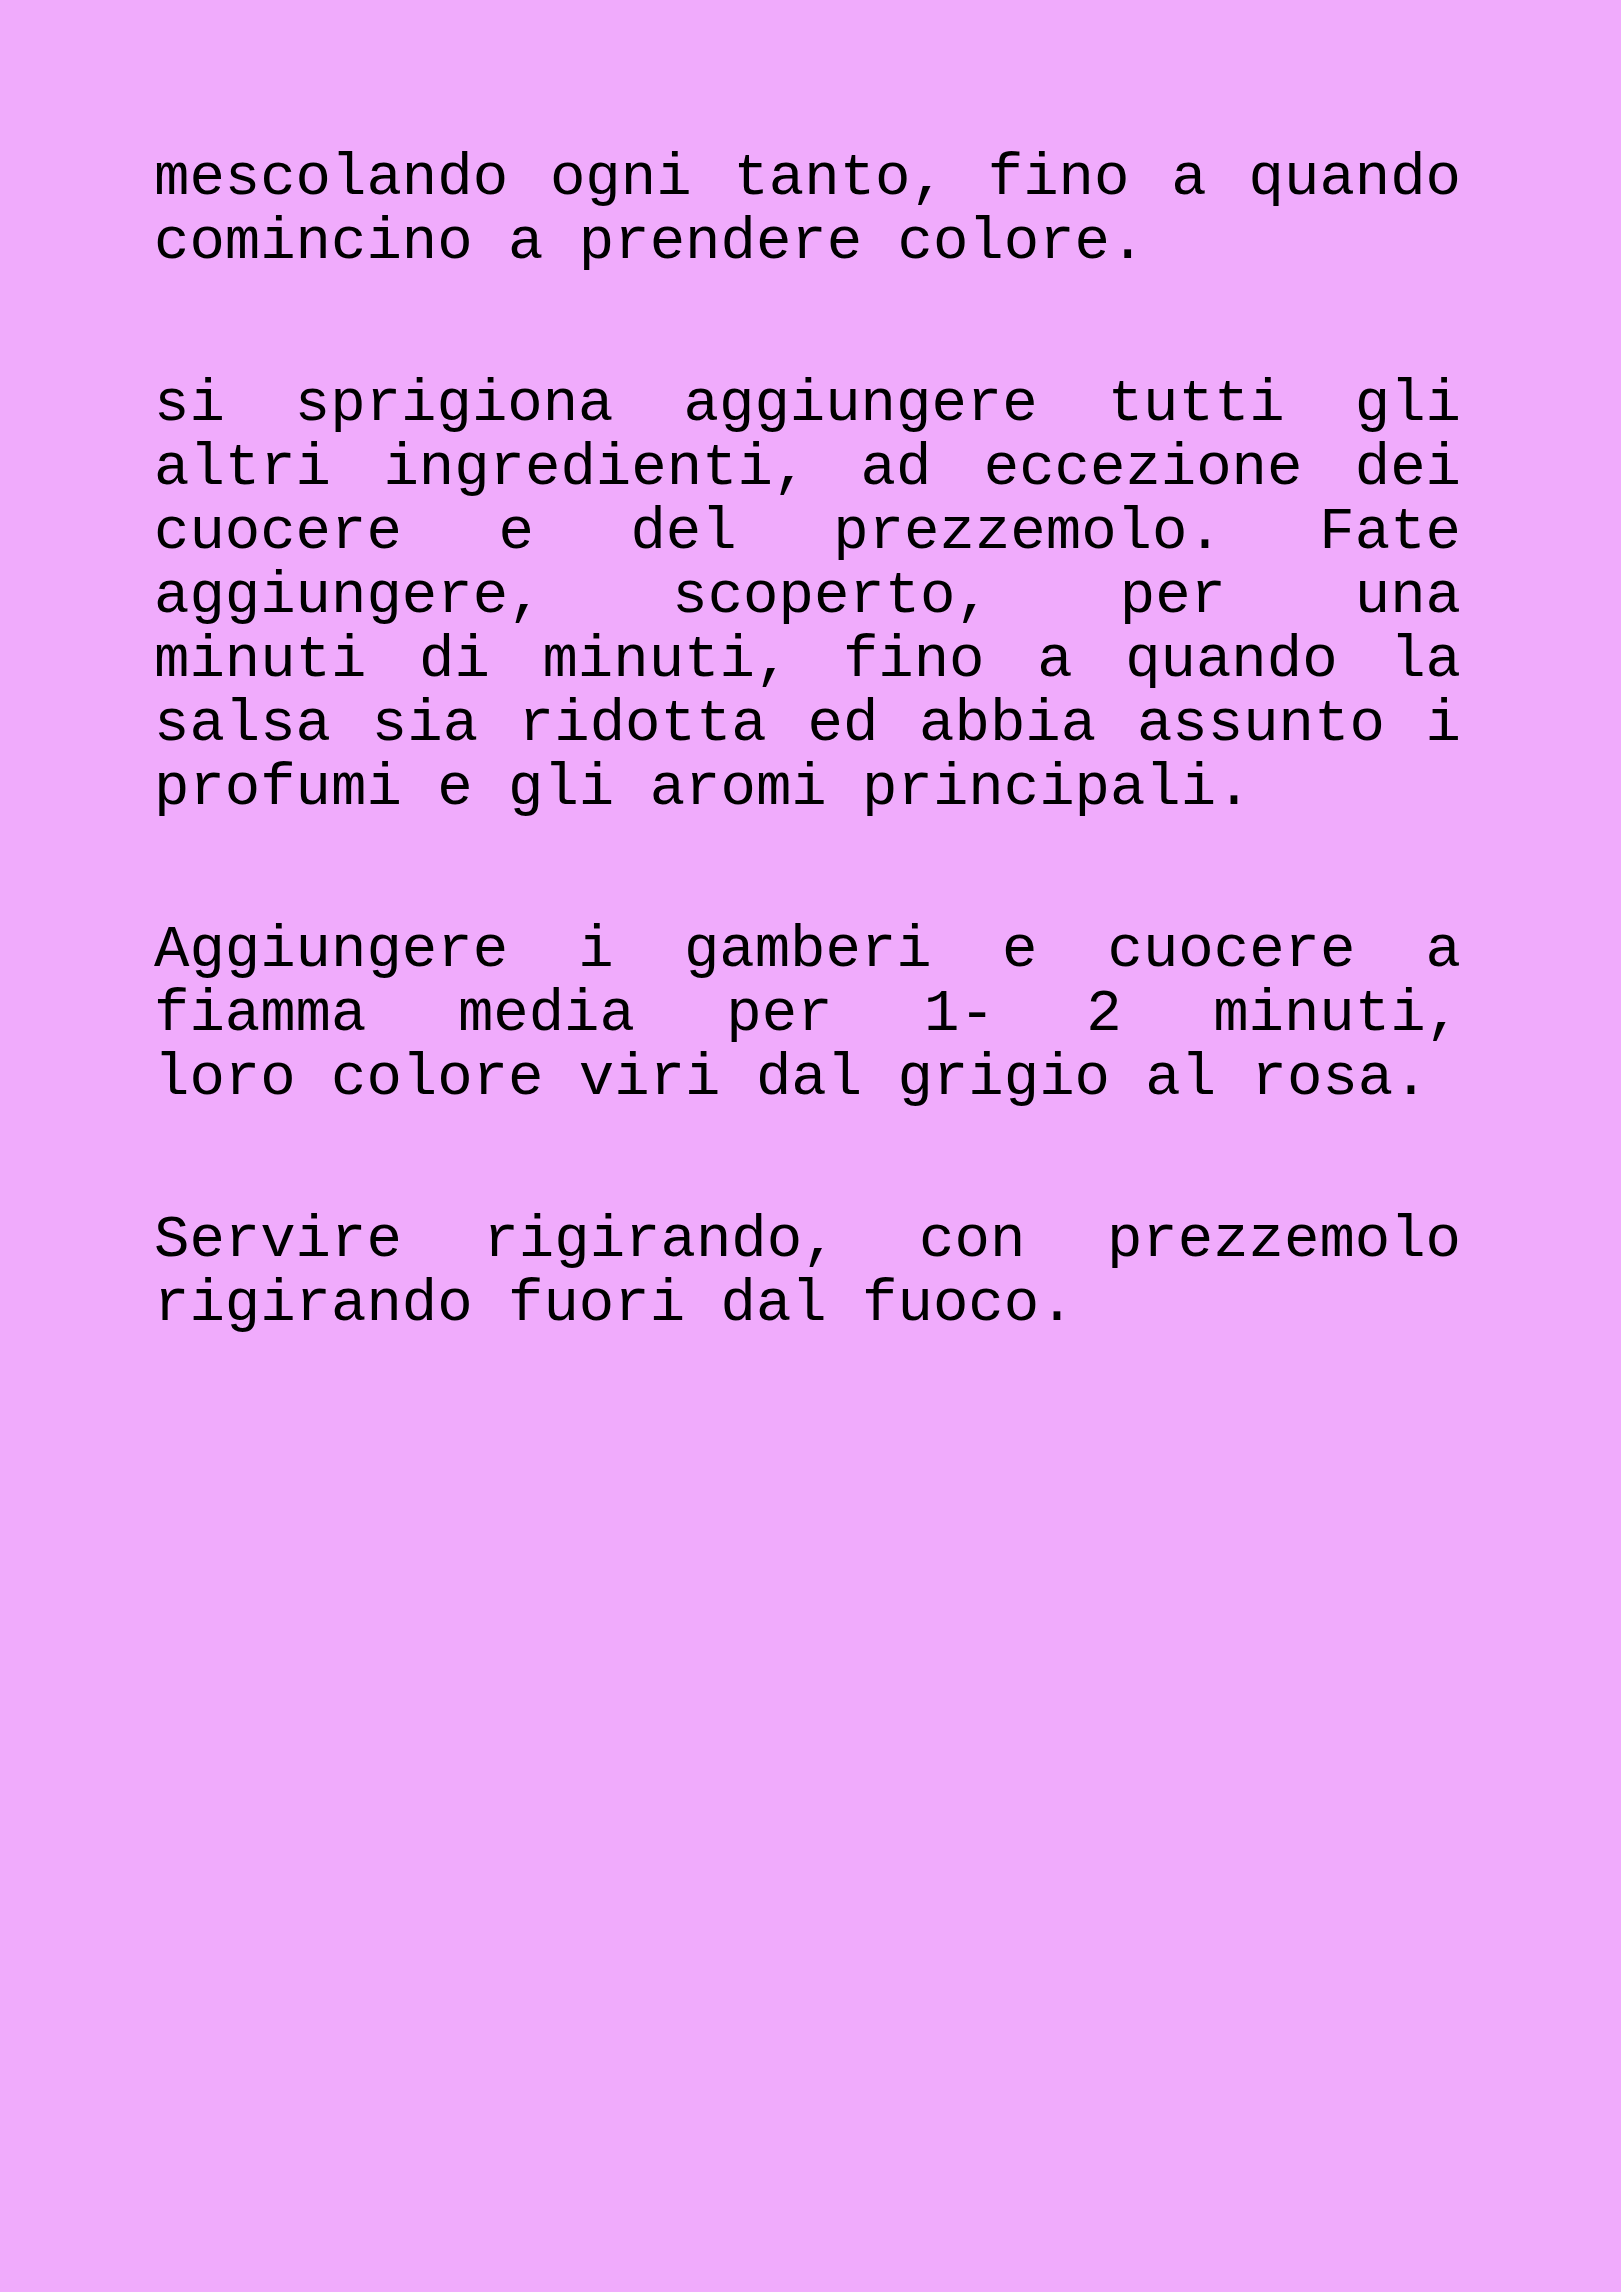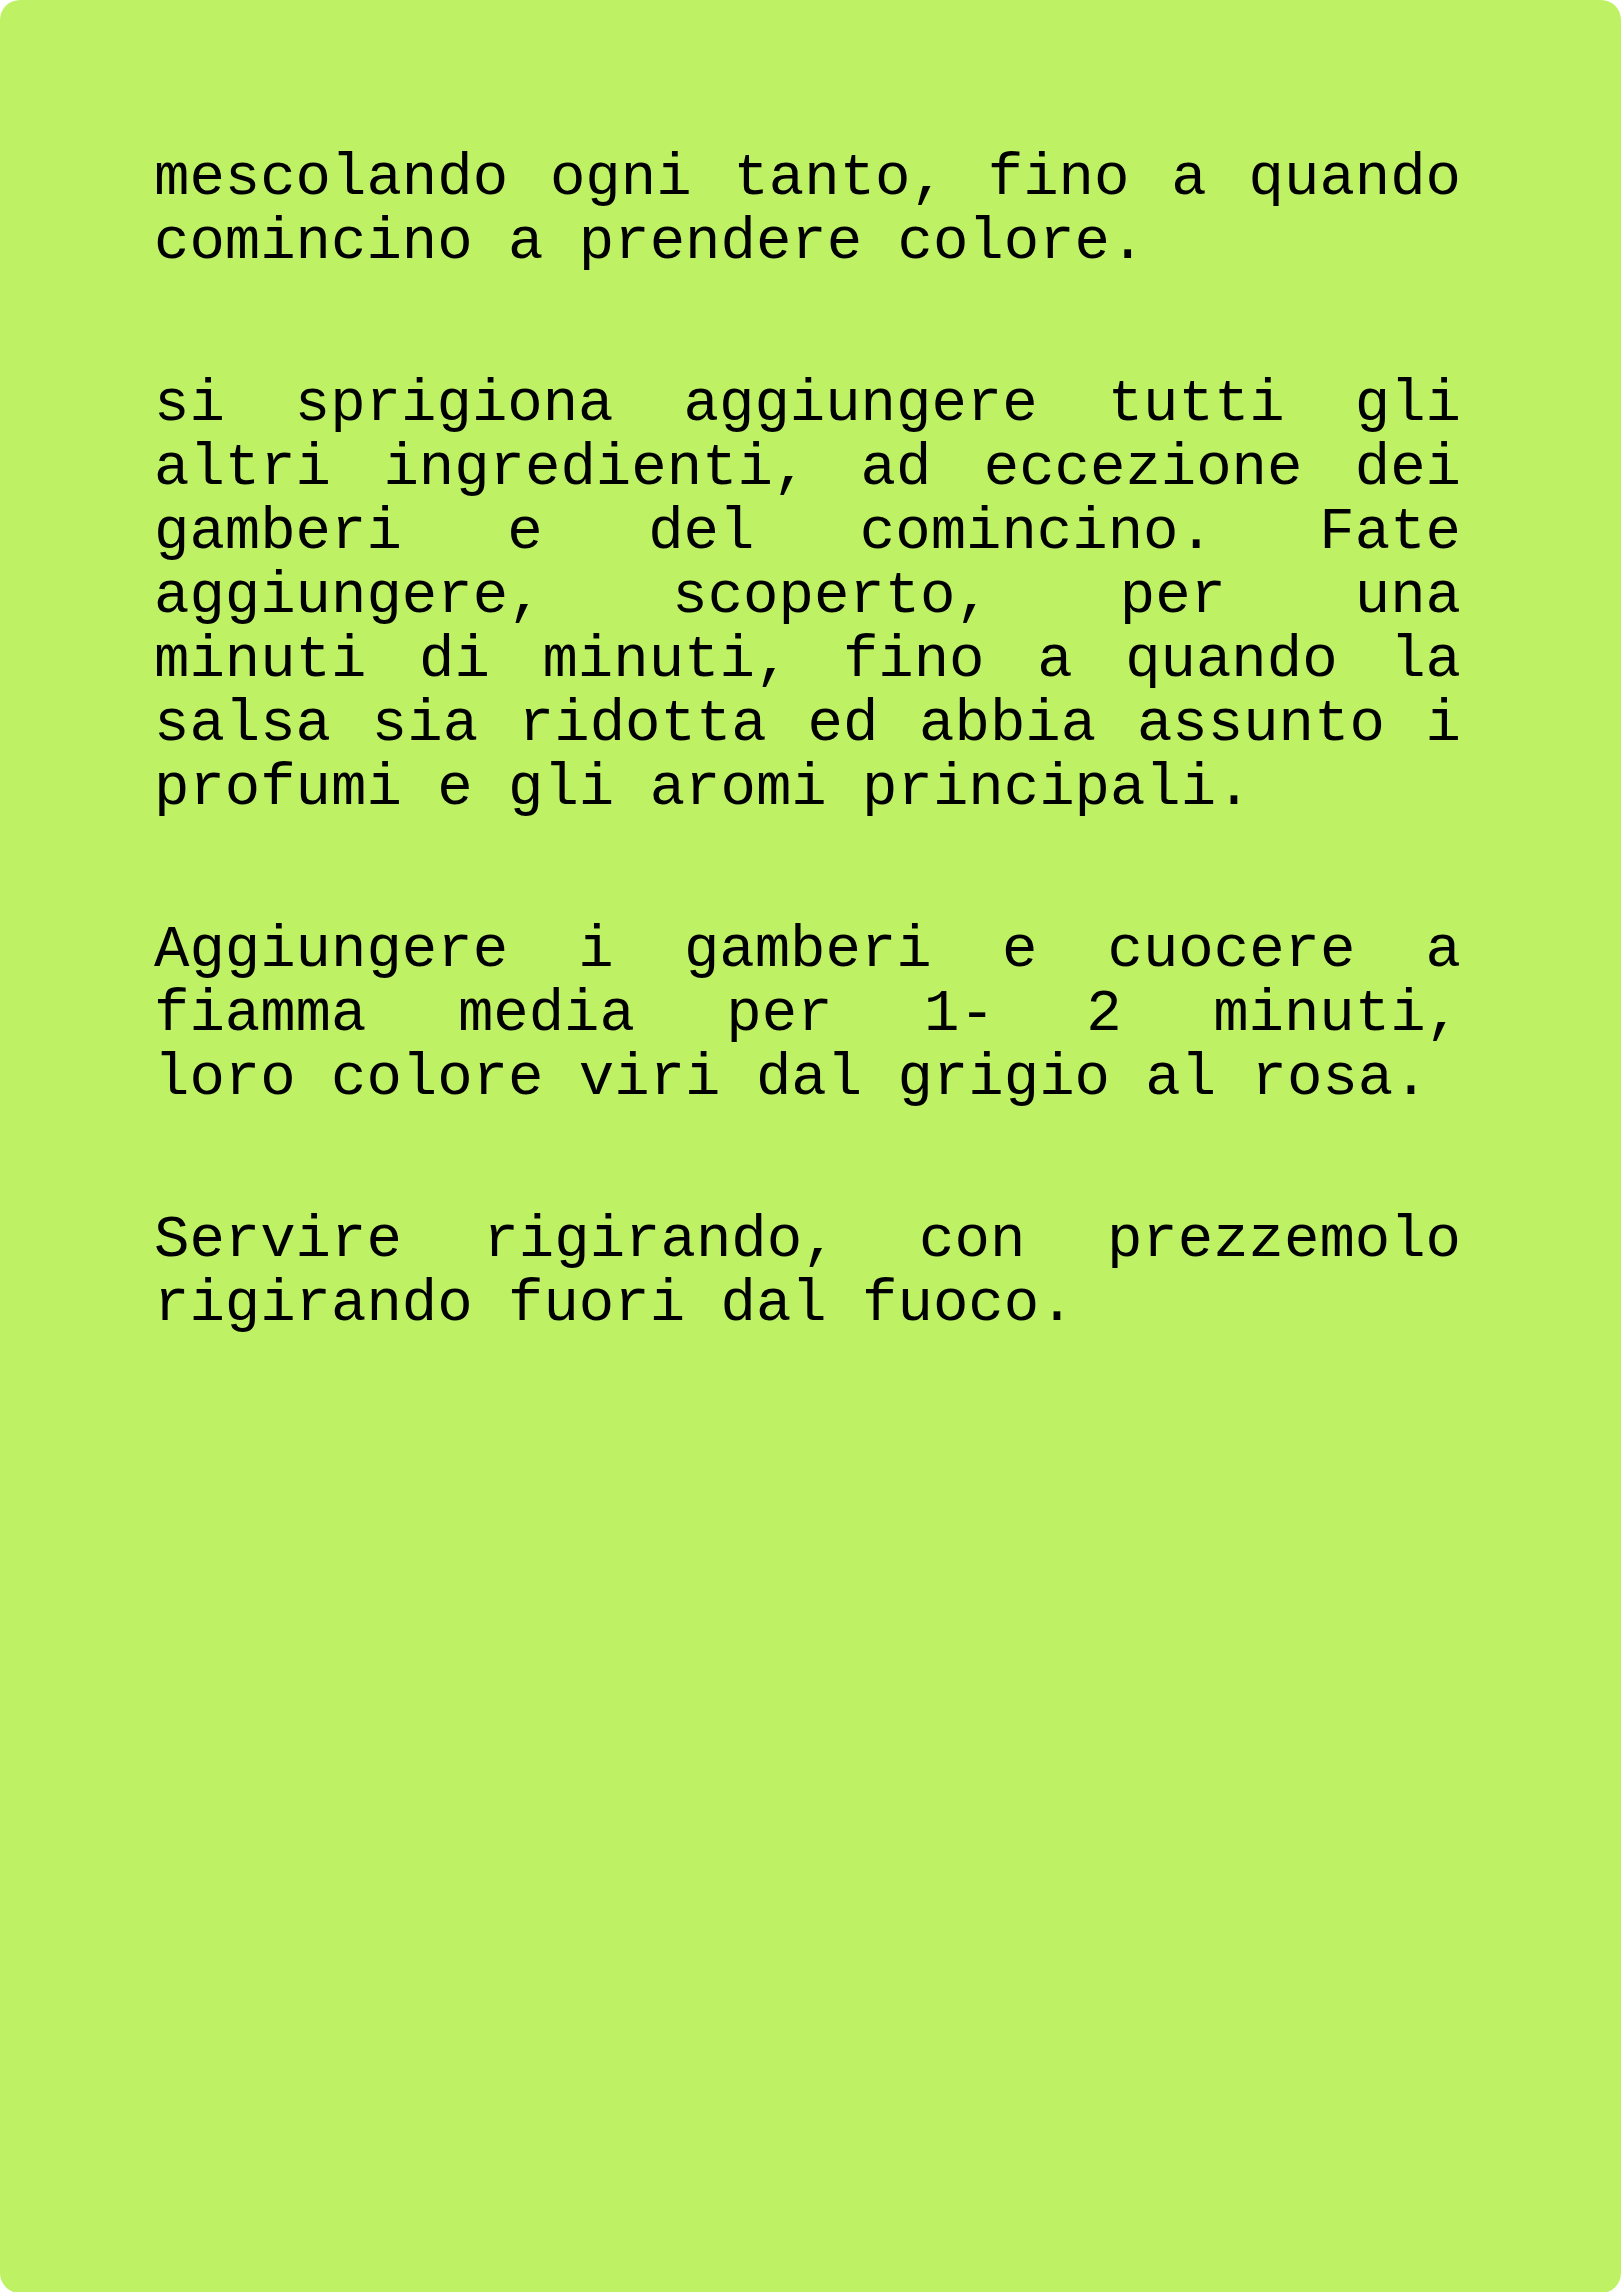--- a/index.html
+++ b/index.html
@@ -12,22 +12,21 @@
     background: #ffffff;
     position: relative;
     overflow: hidden;
   }
   .page {
     position: absolute;
     left: 0;
     top: 0;
     width: 1621px;
     height: 2293px;
-    background: #bef264;
-    border-radius: 20px;
+    background: #f0abfc;
   }
   .doc {
     position: absolute;
     left: 154px;
     top: 147px;
     width: 1307px;
     font-family: "Liberation Mono", "DejaVu Sans Mono", monospace;
     font-size: 59px;
     line-height: 64px;
     color: #000000;
@@ -50,21 +49,21 @@
 
 <div class="page">
   <div class="doc" id="doc">
       <div class="paragraph">
         <div class="line">mescolando ogni tanto, fino a quando</div>
         <div class="line last">comincino a prendere colore.</div>
       </div>
       <div class="paragraph">
         <div class="line">si sprigiona aggiungere tutti gli</div>
         <div class="line">altri ingredienti, ad eccezione dei</div>
-        <div class="line">gamberi e del comincino. Fate</div>
+        <div class="line">cuocere e del prezzemolo. Fate</div>
         <div class="line">aggiungere, scoperto, per una</div>
         <div class="line">minuti di minuti, fino a quando la</div>
         <div class="line">salsa sia ridotta ed abbia assunto i</div>
         <div class="line last">profumi e gli aromi principali.</div>
       </div>
       <div class="paragraph">
         <div class="line">Aggiungere i gamberi e cuocere a</div>
         <div class="line">fiamma media per 1- 2 minuti,</div>
         <div class="line last">loro colore viri dal grigio al rosa.</div>
       </div>

